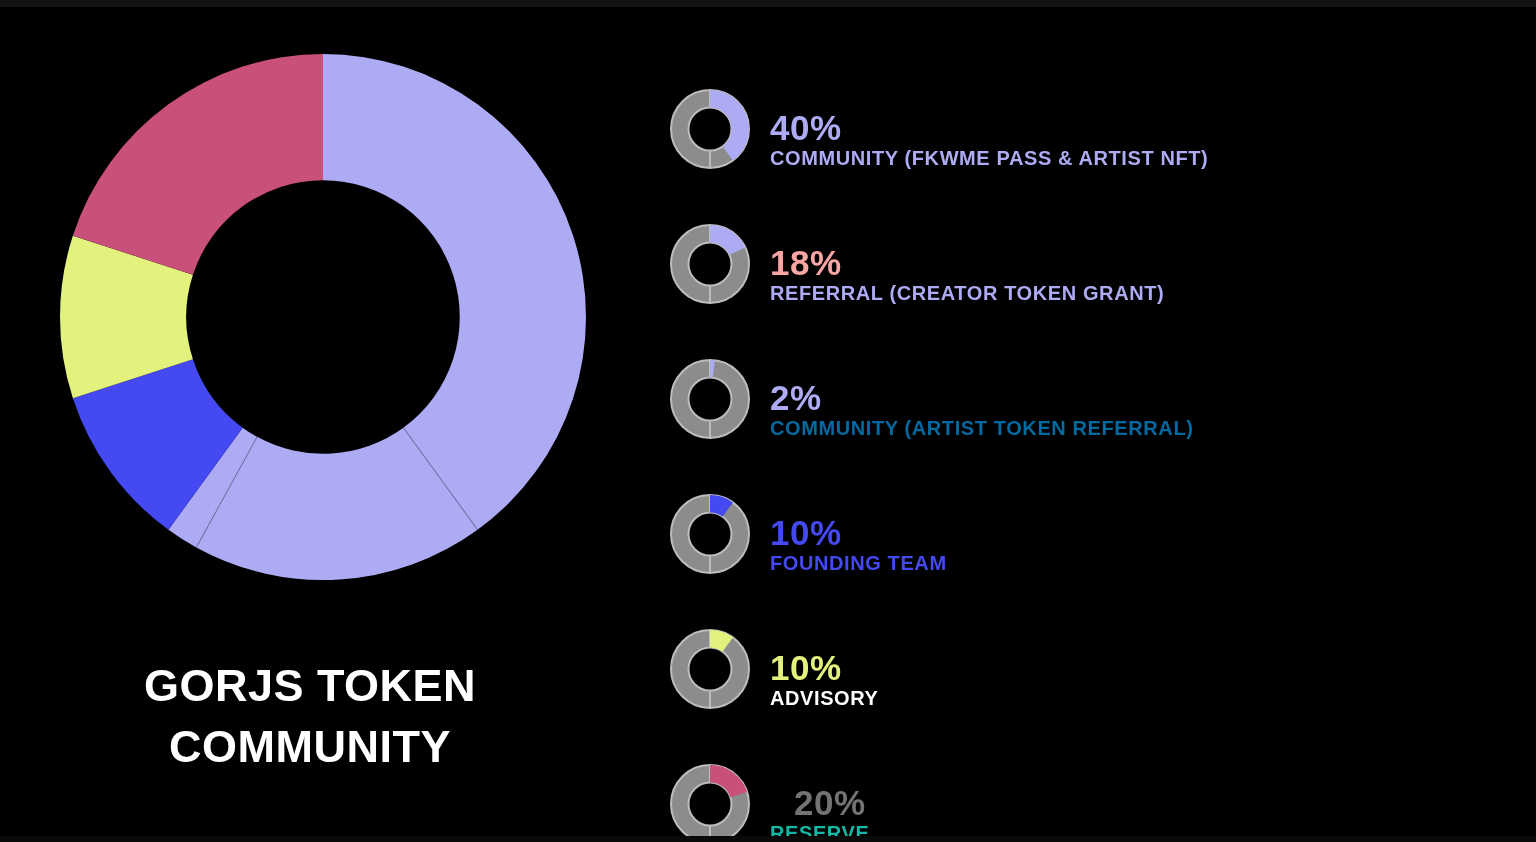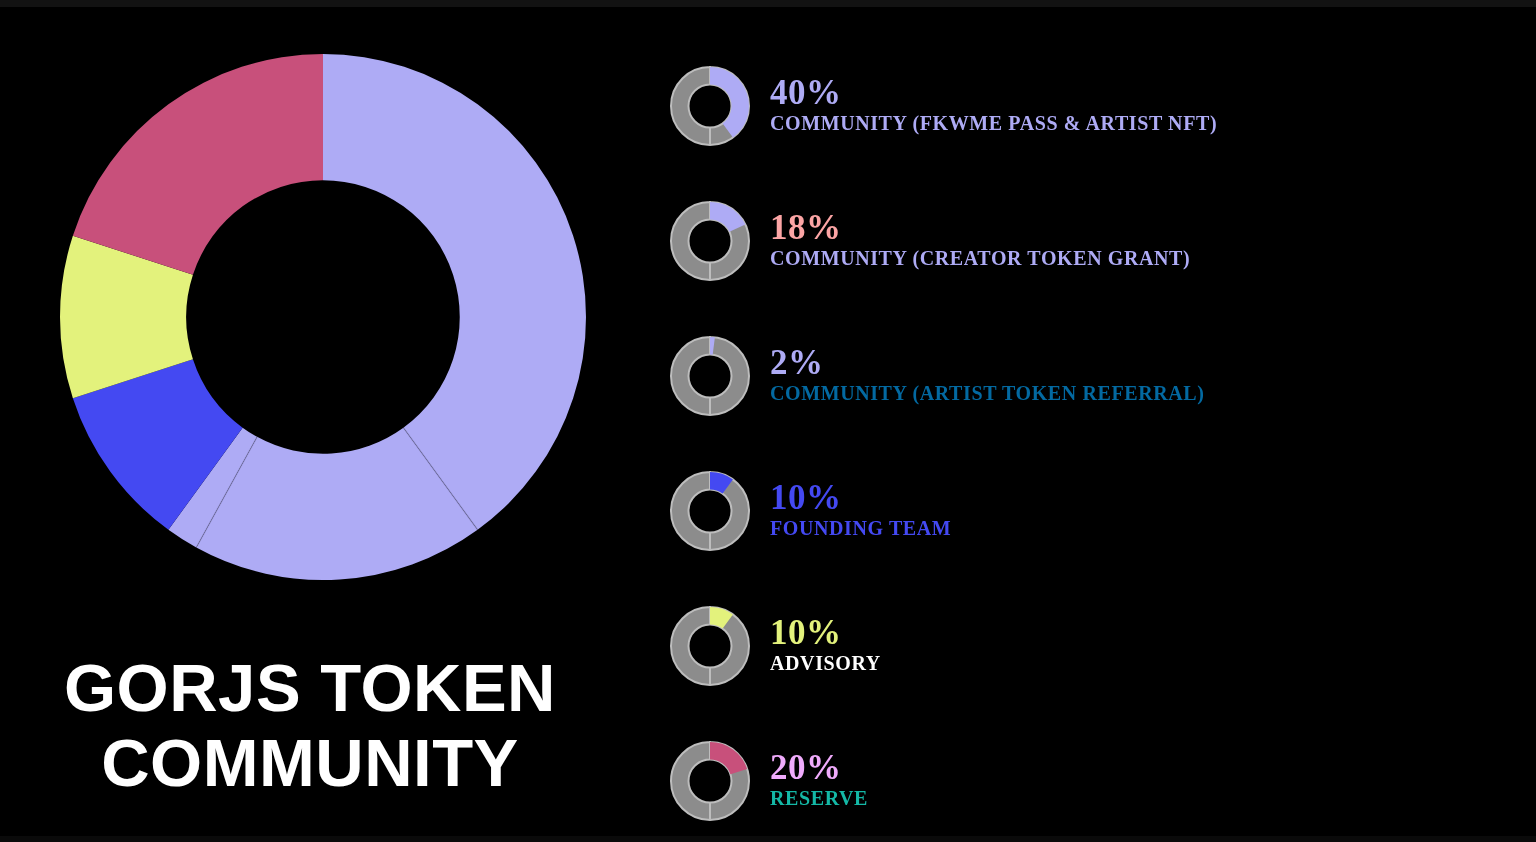--- a/index.html
+++ b/index.html
@@ -54,41 +54,41 @@
 
   .title-block {
     position: absolute;
     left: 0;
     top: 650px;
     width: 620px;
     text-align: center;
   }
   .title-line {
     color: #ffffff;
-    font-size: 67px;
+    font-size: 45px;
     font-weight: 700;
     line-height: 1.12;
     letter-spacing: 0.5px;
     white-space: nowrap;
+    margin-top: 11px;
   }
 
   
   .legend {
     position: absolute;
     left: 668px;
     top: 36px;
     width: 860px;
   }
 
   .legend-row {
     position: relative;
     height: 135px;
     display: flex;
-    align-items: center;
-    font-family: Liberation Serif, serif;
+    align-items: flex-end;
   }
 
   .legend-icon {
     flex: 0 0 auto;
     width: 84px;
     height: 84px;
     margin-top: 4px;
   }
   .legend-icon svg { display: block; width: 84px; height: 84px; }
 
@@ -156,21 +156,21 @@
       </div>
       <div class="legend-row">
         <div class="legend-icon">
           <svg viewBox="0 0 84 84">
             <path d="M 42 3 A 39 39 0 0 1 42 81 L 42 63.5 A 21.5 21.5 0 0 0 42 20.5 Z M 42 81 A 39 39 0 0 1 41.99931932159176 3.000000005940038 L 41.99962475421084 20.50000000327464 A 21.5 21.5 0 0 0 42 63.5 Z" fill="#8C8C8C" stroke="#BDBDBD" stroke-width="2"></path>
             <path d="M 42 3 A 39 39 0 0 1 77.28825504617475 25.394607628962163 L 61.453781628019414 32.84574523135094 A 21.5 21.5 0 0 0 42 20.5 Z" fill="#AEABF5"></path>
           </svg>
         </div>
         <div class="legend-text">
           <div class="legend-pct" style="color: #fca5a5;">18%</div>
-          <div class="legend-label" style="color: rgb(174, 171, 245);">COMMUNITY (CREATOR TOKEN GRANT)</div>
+          <div class="legend-label" style="color: rgb(174, 171, 245);">REFERRAL (CREATOR TOKEN GRANT)</div>
         </div>
       </div>
       <div class="legend-row">
         <div class="legend-icon">
           <svg viewBox="0 0 84 84">
             <path d="M 42 3 A 39 39 0 0 1 42 81 L 42 63.5 A 21.5 21.5 0 0 0 42 20.5 Z M 42 81 A 39 39 0 0 1 41.99931932159176 3.000000005940038 L 41.99962475421084 20.50000000327464 A 21.5 21.5 0 0 0 42 63.5 Z" fill="#8C8C8C" stroke="#BDBDBD" stroke-width="2"></path>
             <path d="M 42 3 A 39 39 0 0 1 46.887996109007865 3.3075266487353616 L 44.69466452163254 20.669533921738726 A 21.5 21.5 0 0 0 42 20.5 Z" fill="#AEABF5"></path>
           </svg>
         </div>
         <div class="legend-text">
@@ -203,21 +203,21 @@
         </div>
       </div>
       <div class="legend-row">
         <div class="legend-icon">
           <svg viewBox="0 0 84 84">
             <path d="M 42 3 A 39 39 0 0 1 42 81 L 42 63.5 A 21.5 21.5 0 0 0 42 20.5 Z M 42 81 A 39 39 0 0 1 41.99931932159176 3.000000005940038 L 41.99962475421084 20.50000000327464 A 21.5 21.5 0 0 0 42 63.5 Z" fill="#8C8C8C" stroke="#BDBDBD" stroke-width="2"></path>
             <path d="M 42 3 A 39 39 0 0 1 79.09120413551099 29.948337219377052 L 62.4477151003458 35.35613462093863 A 21.5 21.5 0 0 0 42 20.5 Z" fill="#C8507B"></path>
           </svg>
         </div>
         <div class="legend-text">
-          <div class="legend-pct" style="color: #f0abfc;">20%</div>
+          <div class="legend-pct" style="color: #737373; margin-left: 24px;">20%</div>
           <div class="legend-label" style="color: #14b8a6;">RESERVE</div>
         </div>
       </div>
     </div>
 
 </div>
 
 <div class="bar-bottom"></div>
 
 </body></html>

